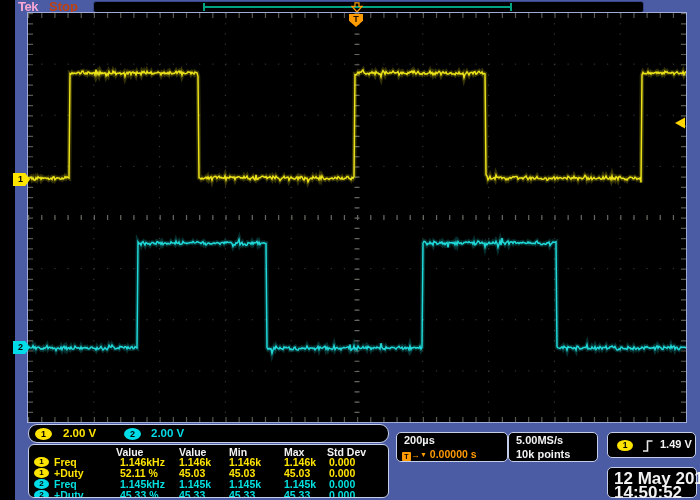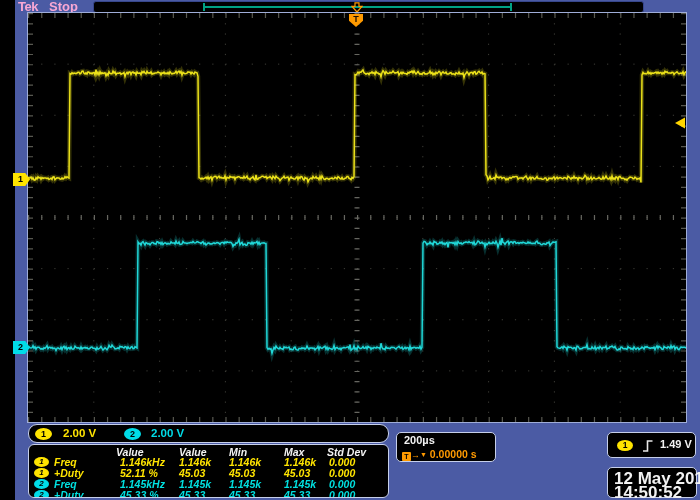--- a/index.html
+++ b/index.html
@@ -2,21 +2,21 @@
 <html><head>
 <meta charset="utf-8">
 <style>
   html,body{margin:0;padding:0;}
   body{width:700px;height:500px;background:#000;font-family:"Liberation Sans",sans-serif;position:relative;overflow:hidden;}
   .screen{position:absolute;left:0;top:0;width:700px;height:500px;}
   .panel{position:absolute;left:15px;top:0;width:685px;height:500px;background:#4b5ba4;}
 
   
   .brand{position:absolute;left:18px;top:0;font-size:13px;font-weight:bold;color:#f9a8d4;line-height:13px;letter-spacing:-0.5px;}
-  .status{position:absolute;left:49px;top:0;font-size:13px;font-weight:bold;color:#f9a8d4;line-height:13px;}
+  .status{position:absolute;left:49px;top:0;font-size:13px;font-weight:bold;color:#c2410c;line-height:13px;}
   .acqbar{position:absolute;left:93px;top:1px;width:551px;height:12px;background:#000;border-radius:3px;box-sizing:border-box;border:1px solid #37478c;}
   .bracket{position:absolute;left:110px;top:4px;width:308px;height:2px;background:#00a284;}
   .cap{position:absolute;top:1px;width:2px;height:8px;background:#00a284;}
   .capL{left:109px;} .capR{left:416px;}
   .hollowArrow{position:absolute;left:257px;top:0px;}
 
   
   .plot{position:absolute;left:27px;top:12px;width:660px;height:411px;background:#000;border:1px solid #9fadd8;box-sizing:border-box;}
   .plot svg{position:absolute;left:0;top:0;}
   .trigmark{position:absolute;left:349px;top:14px;width:14px;height:13px;background:#ff9a00;
@@ -31,31 +31,31 @@
   
   .blkbox{position:absolute;background:#000;border:1px solid #c6cfea;box-sizing:border-box;}
   .scalebar{left:28px;top:424px;width:361px;height:19px;border-radius:9px;}
   .oval{position:absolute;border-radius:50%;color:#000;font-weight:bold;text-align:center;}
   .scalebar .oval{width:17px;height:12px;top:3px;font-size:9px;line-height:12px;}
   .oval.y{background:#ffe400;} .oval.c{background:#00dce8;}
   .scaletxt{position:absolute;top:2px;font-size:11.5px;font-weight:bold;}
   .scaletxt.y{left:34px;color:#ffe400;} .scaletxt.c{left:122px;color:#00dce8;}
   .scalebar .oval.o2{left:95px;} .scalebar .oval.o1{left:6px;}
 
-  .measurebox{left:28px;top:444px;width:361px;height:54px;border-radius:6px;overflow:hidden;font-style:italic;}
+  .measurebox{left:28px;top:444px;width:361px;height:54px;border-radius:6px;overflow:hidden;}
   .mhead span{position:absolute;top:1px;color:#f2f2f2;font-size:10.5px;font-weight:bold;}
   .h-val{left:87px;} .h-mean{left:150px;} .h-min{left:200px;} .h-max{left:255px;} .h-std{left:298px;}
   .mrow{position:absolute;left:0;width:100%;height:11px;font-size:10.5px;font-weight:bold;}
   .mrow .oval{left:5px;top:0px;width:15px;height:10px;font-size:8px;line-height:10px;}
   .mrow span.txt{position:absolute;top:-1px;}
   .m-name{left:25px;} .m-value{left:91px;} .m-mean{left:150px;} .m-min{left:200px;} .m-max{left:255px;} .m-std{left:300px;}
   .mrow.c1{color:#ffe400;} .mrow.c2{color:#00e0e0;}
   .r0{top:12px;} .r1{top:23px;} .r2{top:34px;} .r3{top:45px;}
 
-  .hbox{left:396px;top:432px;width:100px;height:30px;border-radius:5px;}
+  .hbox{left:396px;top:432px;width:112px;height:30px;border-radius:5px;}
   .hb1{position:absolute;left:7px;top:1px;color:#f2f2f2;font-size:11px;font-weight:bold;}
   .hb2{position:absolute;left:5px;top:15px;color:#ff9a00;font-size:10.5px;font-weight:bold;white-space:nowrap;}
   .tglyph{display:inline-block;width:9px;height:9px;background:#ff9a00;color:#000;font-size:7px;line-height:9px;text-align:center;border-radius:1px;font-weight:bold;vertical-align:-1px;}
   .arr{font-size:9px;} .tri{font-size:7px;vertical-align:1px;}
 
   .abox{left:508px;top:432px;width:90px;height:30px;border-radius:5px;}
   .ab1{position:absolute;left:7px;top:1px;color:#f2f2f2;font-size:11px;font-weight:bold;}
   .ab2{position:absolute;left:7px;top:15px;color:#f2f2f2;font-size:11px;font-weight:bold;}
 
   .trigbox{left:607px;top:432px;width:89px;height:26px;border-radius:5px;}
@@ -178,20 +178,24 @@
       <span class="txt m-max">45.33</span>
       <span class="txt m-std">0.000</span>
     </div>
   </div>
 
   <div class="blkbox hbox">
     <div class="hb1">200µs</div>
     <div class="hb2"><span class="tglyph">T</span><span class="arr">→</span><span class="tri">▼</span> <span>0.00000 s</span></div>
   </div>
 
+  <div class="blkbox abox">
+    <div class="ab1">5.00MS/s</div>
+    <div class="ab2">10k points</div>
+  </div>
 
   <div class="blkbox trigbox">
     <span class="oval y">1</span>
     <svg class="slope" width="12" height="14">
       <path d="M1,12 H5.5 V2 H10.5" fill="none" stroke="#e8e8e8" stroke-width="1.6"></path>
     </svg>
     <span class="tlevel">1.49 V</span>
   </div>
 
   <div class="blkbox dbox">

